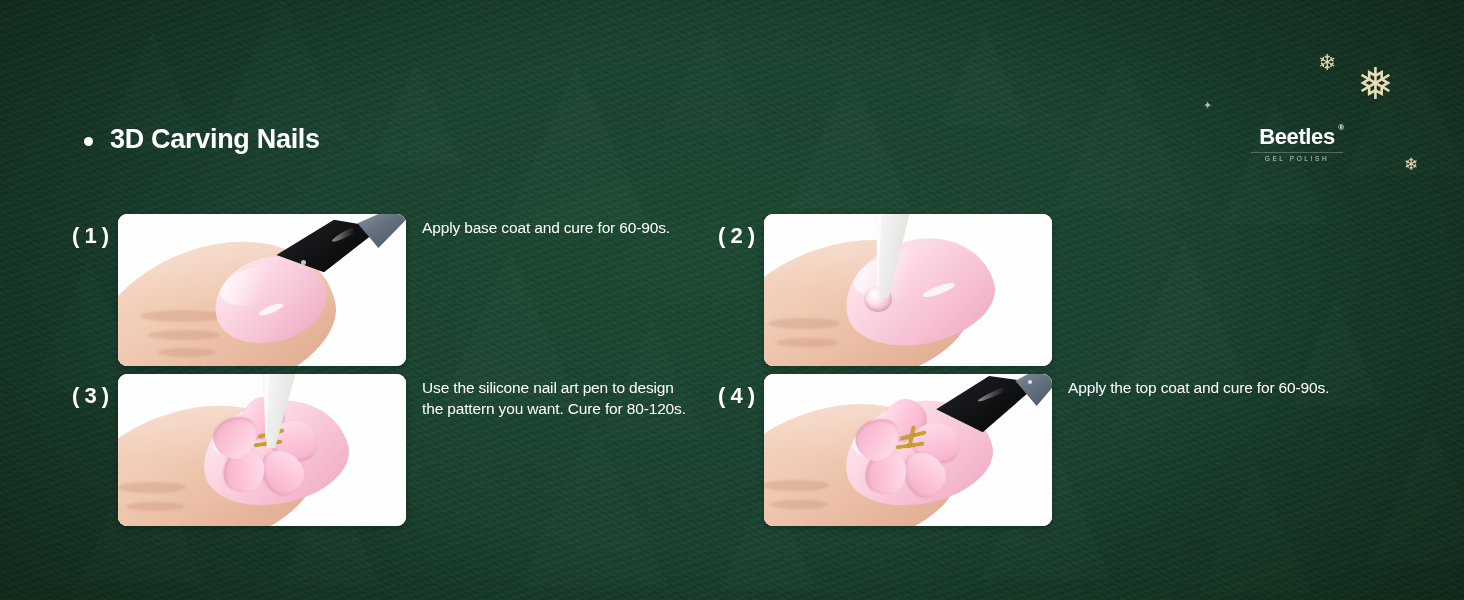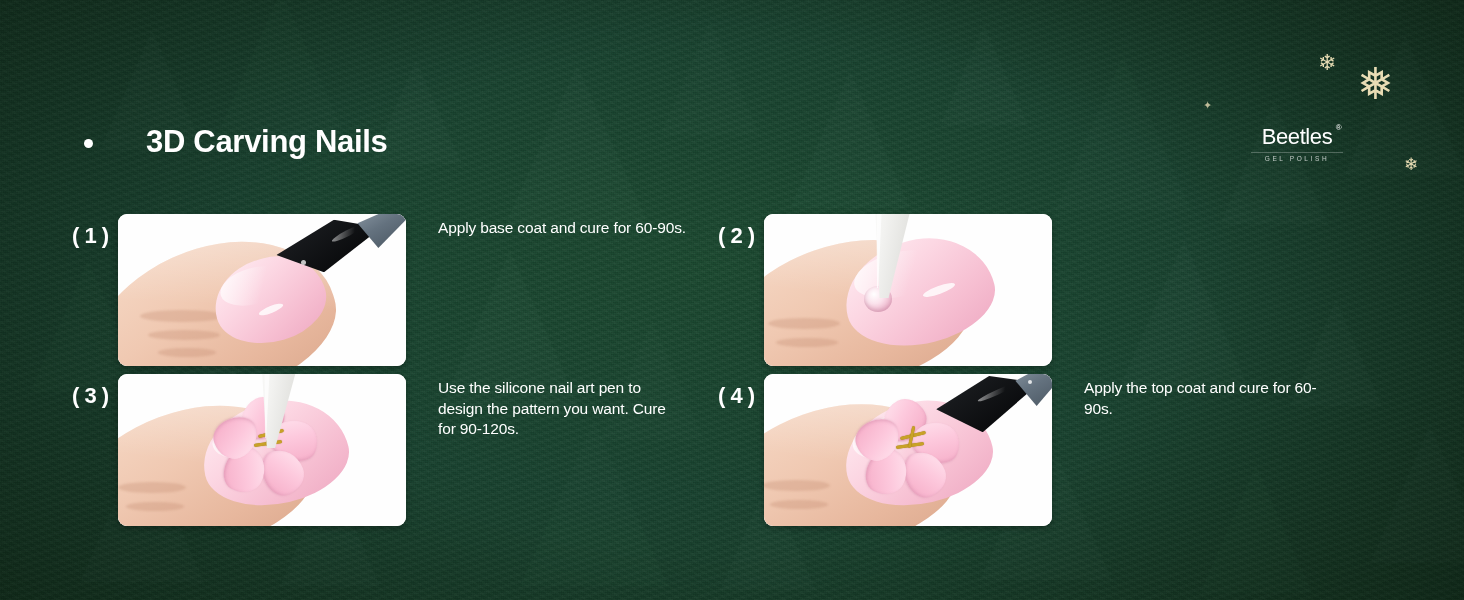--- a/index.html
+++ b/index.html
@@ -84,35 +84,34 @@
     position:absolute; left:84px; top:124px;
     display:flex; align-items:center; gap:17px;
   }
   #heading-bullet{
     width:9px;height:9px;border-radius:50%;
     background:#ffffff; flex:none;
     margin-top:3px;
   }
   #heading-text{
     color:#ffffff;
-    font-size:31px;
+    font-size:27px;
     font-weight:bold;
     letter-spacing:-.3px;
     white-space:nowrap;
-    margin-left:36px;
   }
 
   
   #brand{
     position:absolute; left:1251px; top:126px;
     width:92px; text-align:center;
     color:#ffffff;
   }
   #brand-name{
-    font-size:22px; font-weight:400; letter-spacing:-.4px;
+    font-size:22px; font-weight:700; letter-spacing:-.4px;
     line-height:1; position:relative; display:inline-block;
   }
   #brand-reg{
     position:absolute; right:-9px; top:-2px;
     font-size:8px; line-height:1;
   }
   #brand-sub{
     margin-top:4px;
     font-size:6.5px; letter-spacing:2.6px;
     opacity:.72;
@@ -148,21 +147,21 @@
     position:relative;
     flex:none;
     box-shadow:0 2px 6px rgba(0,0,0,.28);
   }
 
   .step-caption{
     color:#ffffff;
     font-size:15.5px;
     line-height:1.33;
     padding-top:4px;
-    padding-left:32px;
+    padding-left:16px;
     width:280px;
     letter-spacing:-.15px;
   }
 
   
   .ph{ position:absolute; inset:0; }
 
   
   .finger{
     position:absolute;
@@ -389,21 +388,21 @@
         <div class="stamen" style="left:136px; top:68px; width:28px; height:3px; transform:rotate(-8deg);"></div>
         <div class="stamen" style="left:150px; top:50px; width:3px;  height:22px; transform:rotate(12deg);"></div>
 
         <div class="pen-white" style="left:128px; top:-10px; width:52px; height:84px;
              clip-path:polygon(30% 0%, 100% 0%, 56% 100%, 40% 100%);"></div>
         <div style="position:absolute; left:142px; top:-10px; width:10px; height:74px;
              background:rgba(255,255,255,.7); clip-path:polygon(44% 0%, 100% 0%, 62% 100%, 50% 100%);"></div>
       </div>
     </div>
 
-    <div class="step-caption">Use the silicone nail art pen to design the pattern you want. Cure for 90-120s.</div>
+    <div class="step-caption">Use the silicone nail art pen to design the pattern you want. Cure for 80-120s.</div>
   </div>
 
   <div class="step" id="step-4">
     <div class="step-num">( 4 )</div>
 
     <div class="step-photo">
       <div class="photo-bg-white"></div>
       <div class="ph">
 
         <div class="finger" style="left:-54px; top:34px; width:248px; height:142px; transform:rotate(-12deg);">

